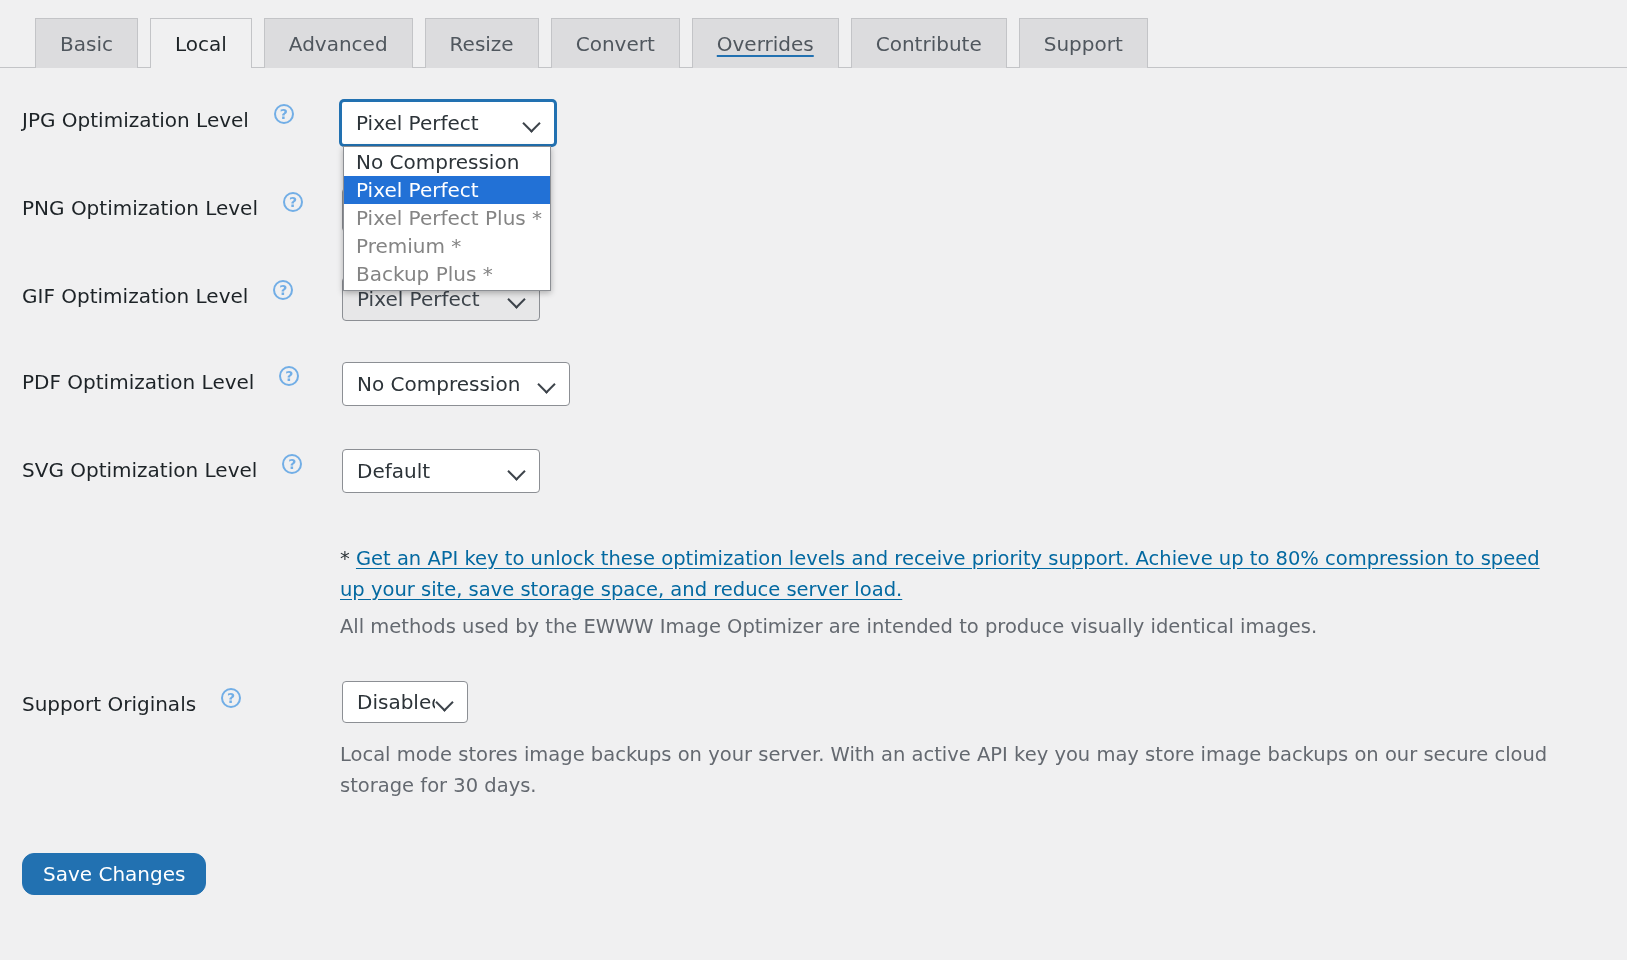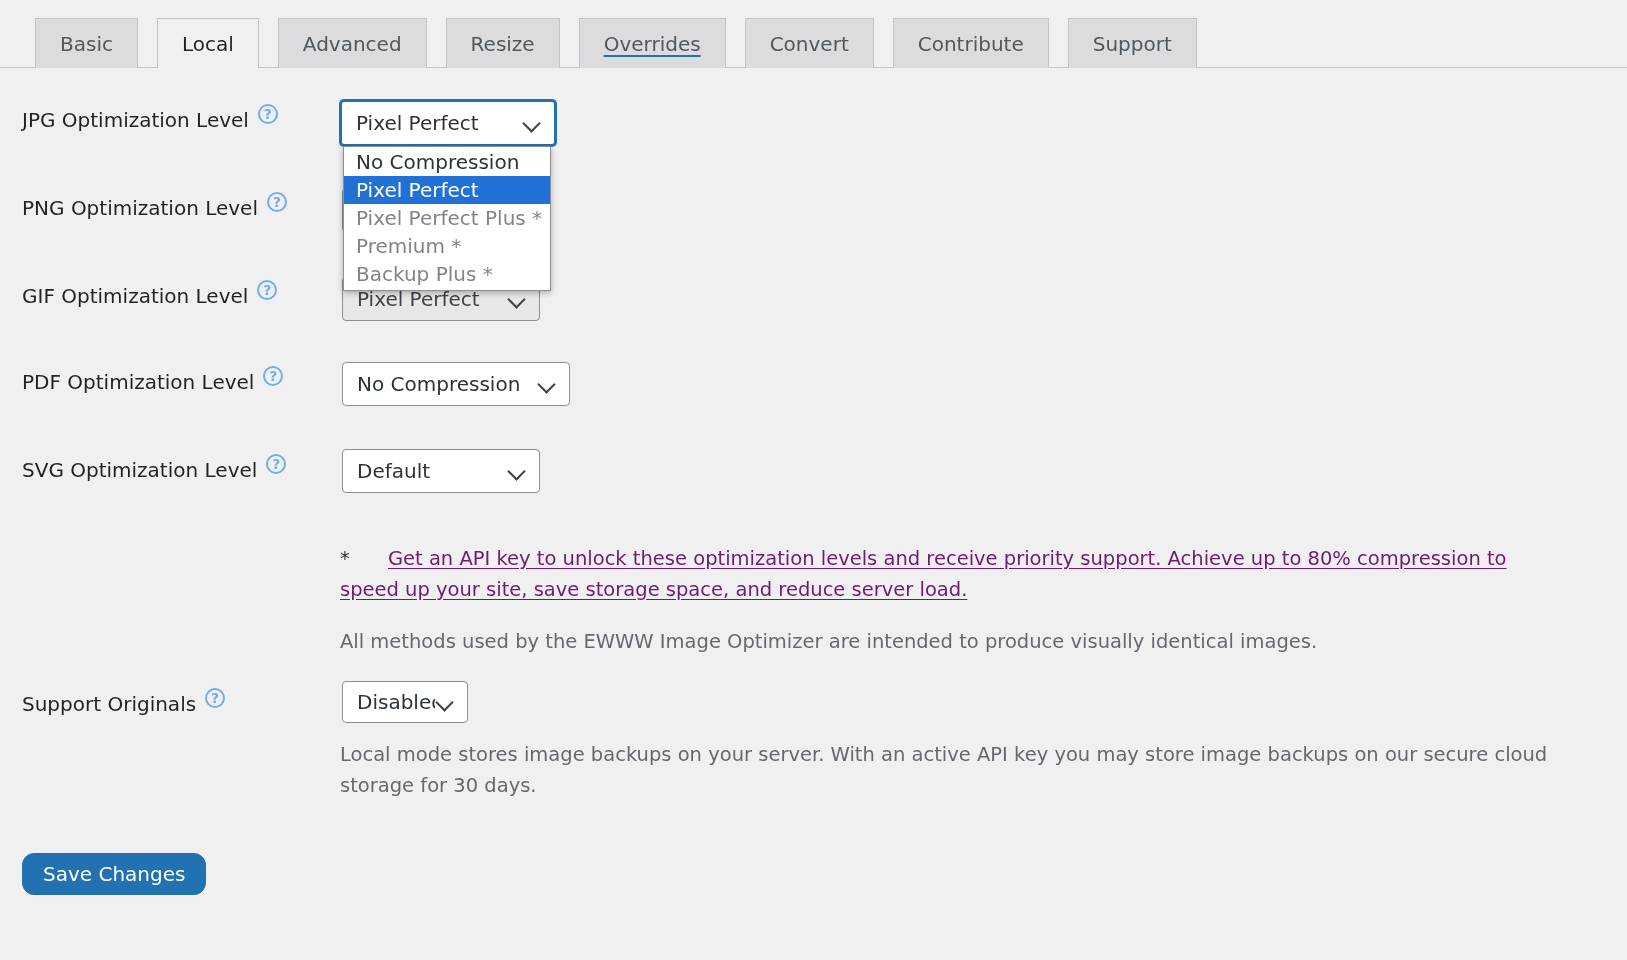--- a/index.html
+++ b/index.html
@@ -27,21 +27,21 @@
     border-bottom: 1px solid #c3c4c7;
     box-sizing: border-box;
     padding-left: 35px;
     display: flex;
     align-items: flex-end;
   }
   .tab {
     height: 50px;
     line-height: 50px;
     padding: 0 24px;
-    margin-right: 19px;
+    margin-right: 12px;
     background: #dcdcde;
     border: 1px solid #c3c4c7;
     border-bottom: none;
     box-sizing: border-box;
     font-size: 20px;
     color: #50575e;
     white-space: nowrap;
     position: relative;
     top: 1px;
     cursor: pointer;
@@ -72,21 +72,21 @@
     width: 1627px;
   }
   .label {
     position: absolute;
     left: 22px;
     font-size: 20px;
     color: #1d2327;
     white-space: nowrap;
     display: flex;
     align-items: center;
-    gap: 9px;
+    gap: 25px;
   }
   .help-icon {
     display: inline-block;
     width: 20px;
     height: 20px;
     border: 2px solid #72aee6;
     border-radius: 50%;
     color: #72aee6;
     font-size: 14px;
     line-height: 17px;
@@ -186,24 +186,23 @@
   }
   .api-note {
     position: absolute;
     left: 340px;
     width: 1215px;
     font-size: 19.5px;
     line-height: 31px;
     color: #2c3338;
   }
   .api-note a {
-    color: #701a75;
+    color: #0369a1;
     text-decoration: underline;
     text-underline-offset: 3px;
-    margin-left: 32px;
   }
 
   
   .save-btn {
     position: absolute;
     left: 22px;
     top: 853px;
     background: #2271b1;
     color: #fff;
     border: 1px solid #2271b1;
@@ -216,22 +215,22 @@
   }
 </style>
 </head>
 <body>
 
 <div class="tab-bar">
   <div class="tab"><span class="tab-text">Basic</span></div>
   <div class="tab active"><span class="tab-text">Local</span></div>
   <div class="tab"><span class="tab-text">Advanced</span></div>
   <div class="tab"><span class="tab-text">Resize</span></div>
+  <div class="tab"><span class="tab-text">Convert</span></div>
   <div class="tab hover-underline"><span class="tab-text">Overrides</span></div>
-  <div class="tab"><span class="tab-text">Convert</span></div>
   <div class="tab"><span class="tab-text">Contribute</span></div>
   <div class="tab"><span class="tab-text">Support</span></div>
 </div>
 
 <div class="form">
 
   <div class="row" style="top:40px;">
     <div class="label">
       <span>JPG Optimization Level</span>
       <span class="help-icon">?</span>
@@ -282,21 +281,21 @@
     </div>
     <div class="select" style="left:342px; top:-9px; width:198px;">
       <span class="sel-text">Default</span>
       <span class="caret"></span>
     </div>
   </div>
 
   <div class="api-note" style="top:475px;">
     <span>* </span><a href="#">Get an API key to unlock these optimization levels and receive priority support. Achieve up to 80% compression to speed up your site, save storage space, and reduce server load.</a>
   </div>
-  <div class="note" style="top:543px;margin-top:15px;">All methods used by the EWWW Image Optimizer are intended to produce visually identical images.</div>
+  <div class="note" style="top:543px;">All methods used by the EWWW Image Optimizer are intended to produce visually identical images.</div>
 
   <div class="row" style="top:624px;">
     <div class="label">
       <span>Support Originals</span>
       <span class="help-icon">?</span>
     </div>
     <div class="select" style="left:342px; top:-11px; width:126px; height:42px;">
       <span class="sel-text">Disabled</span>
       <span class="caret" style="margin-left:2px;"></span>
     </div>

